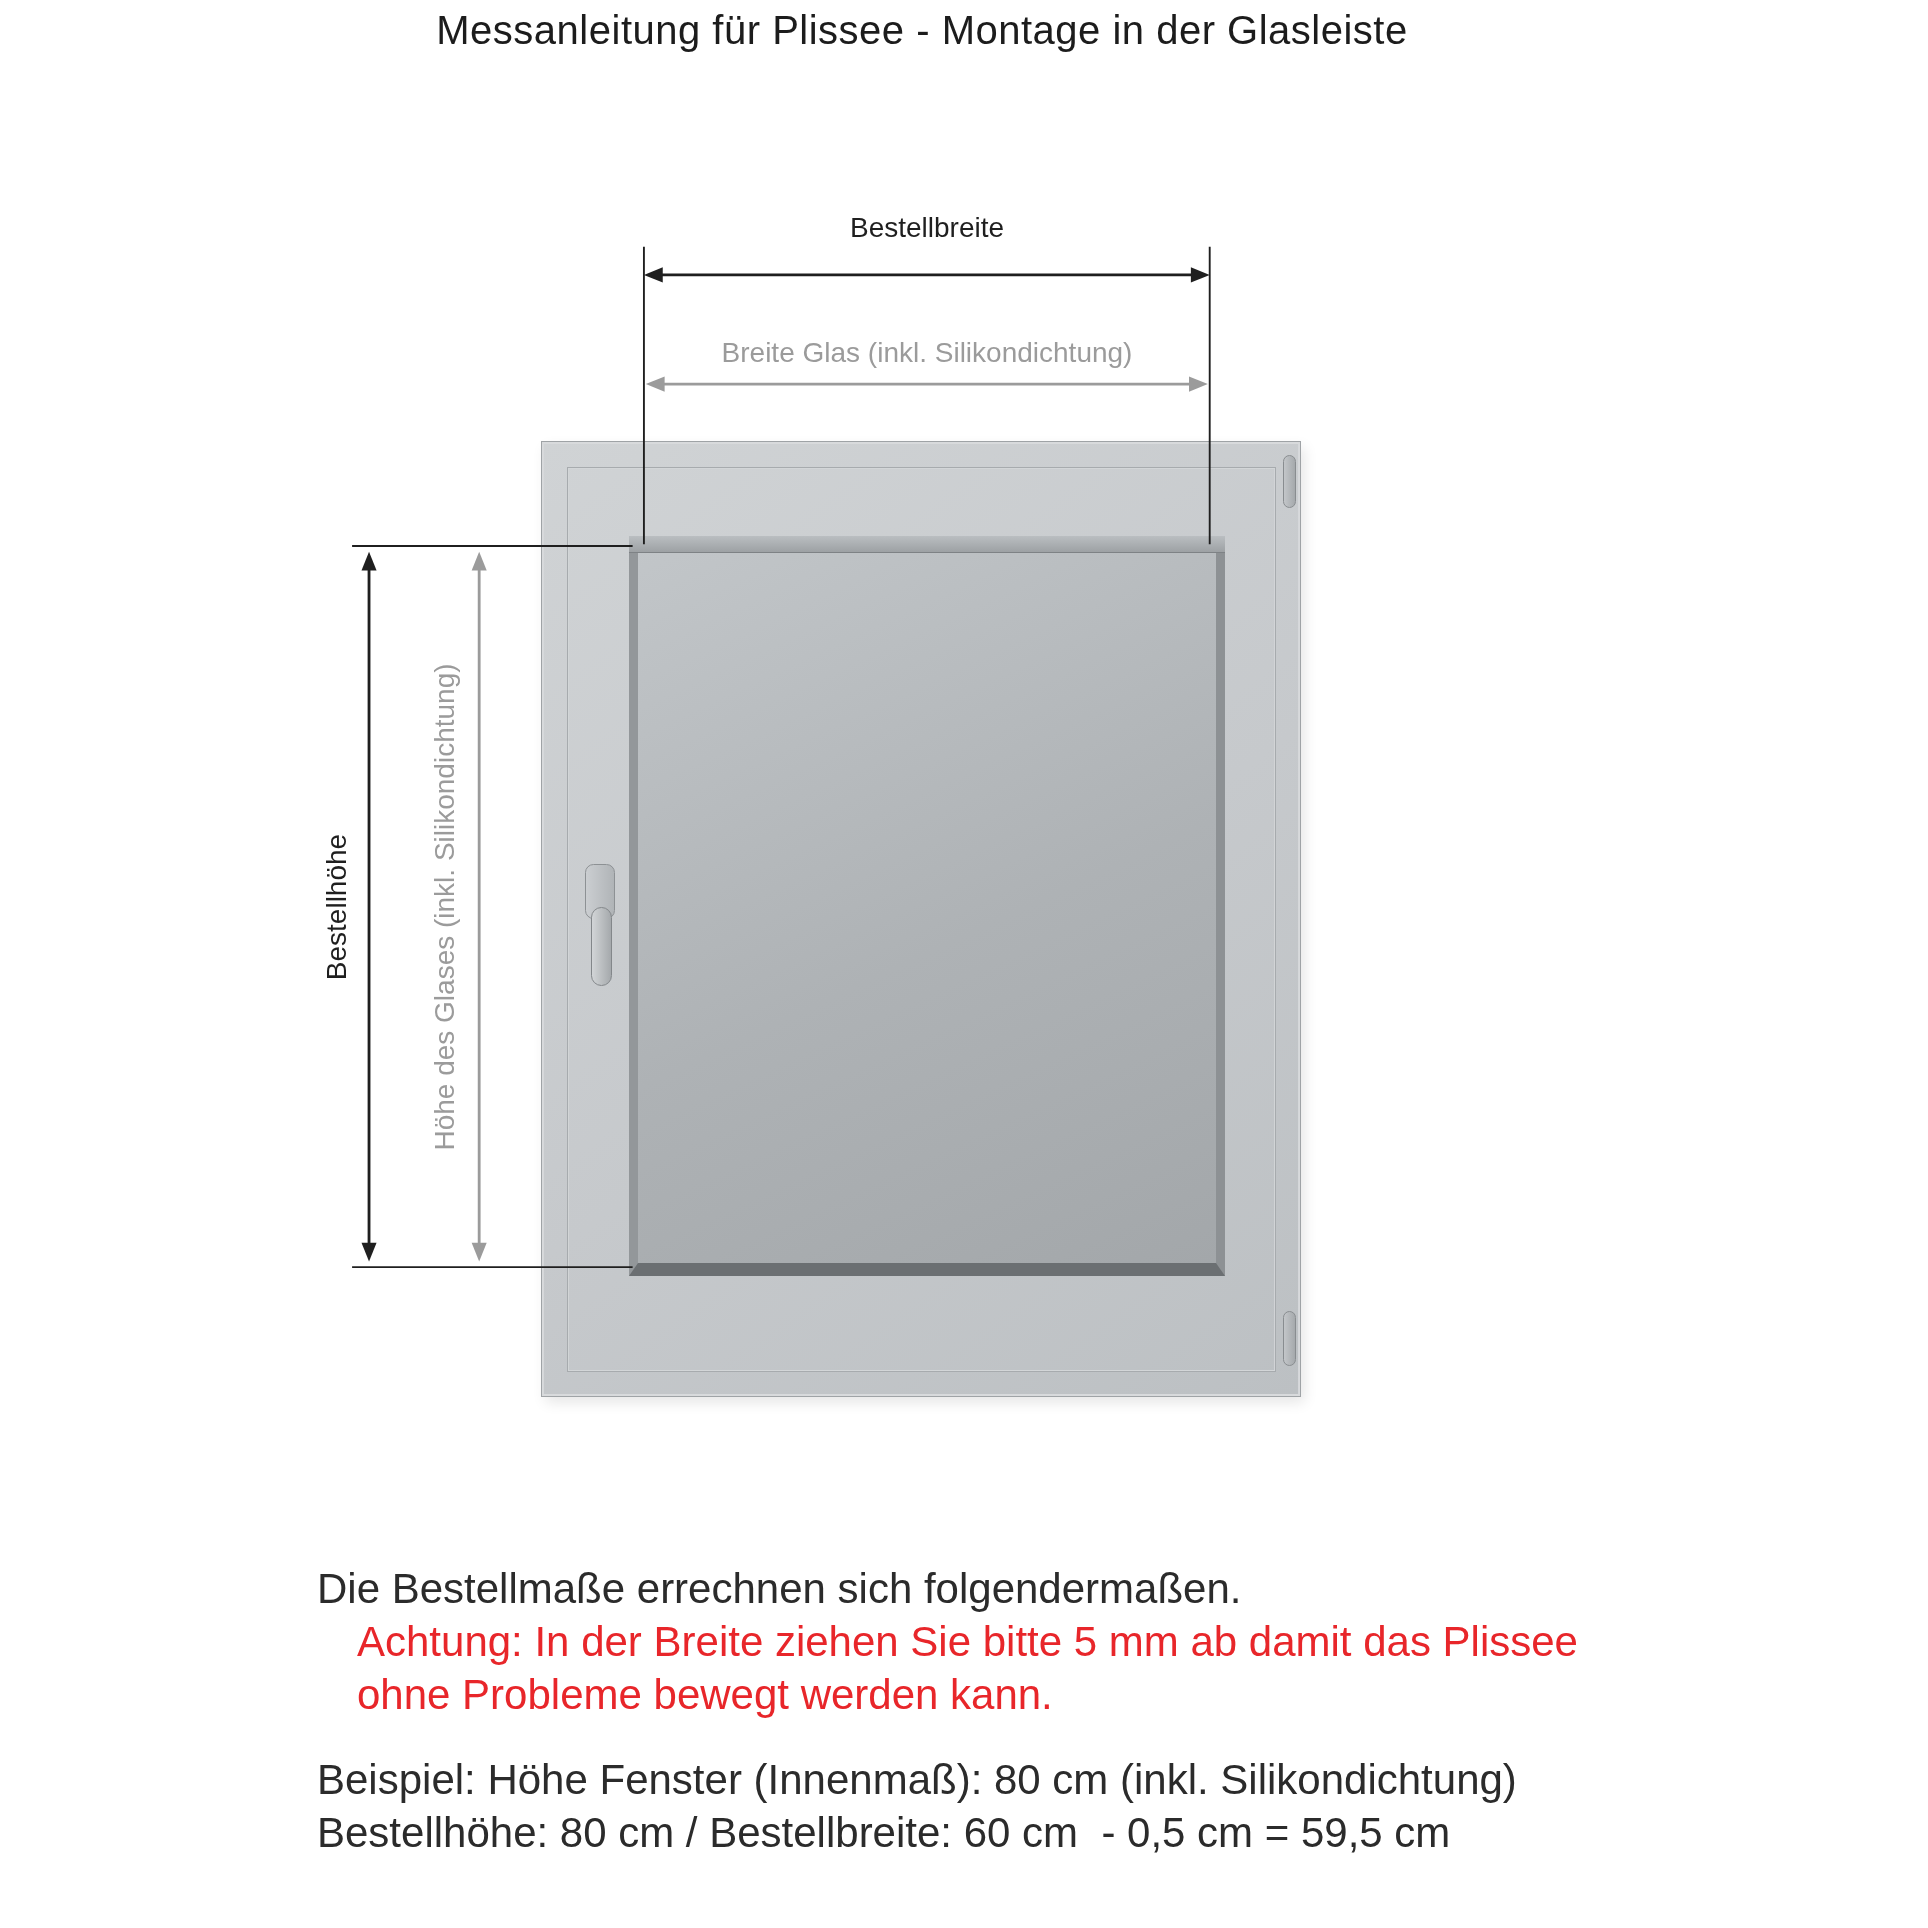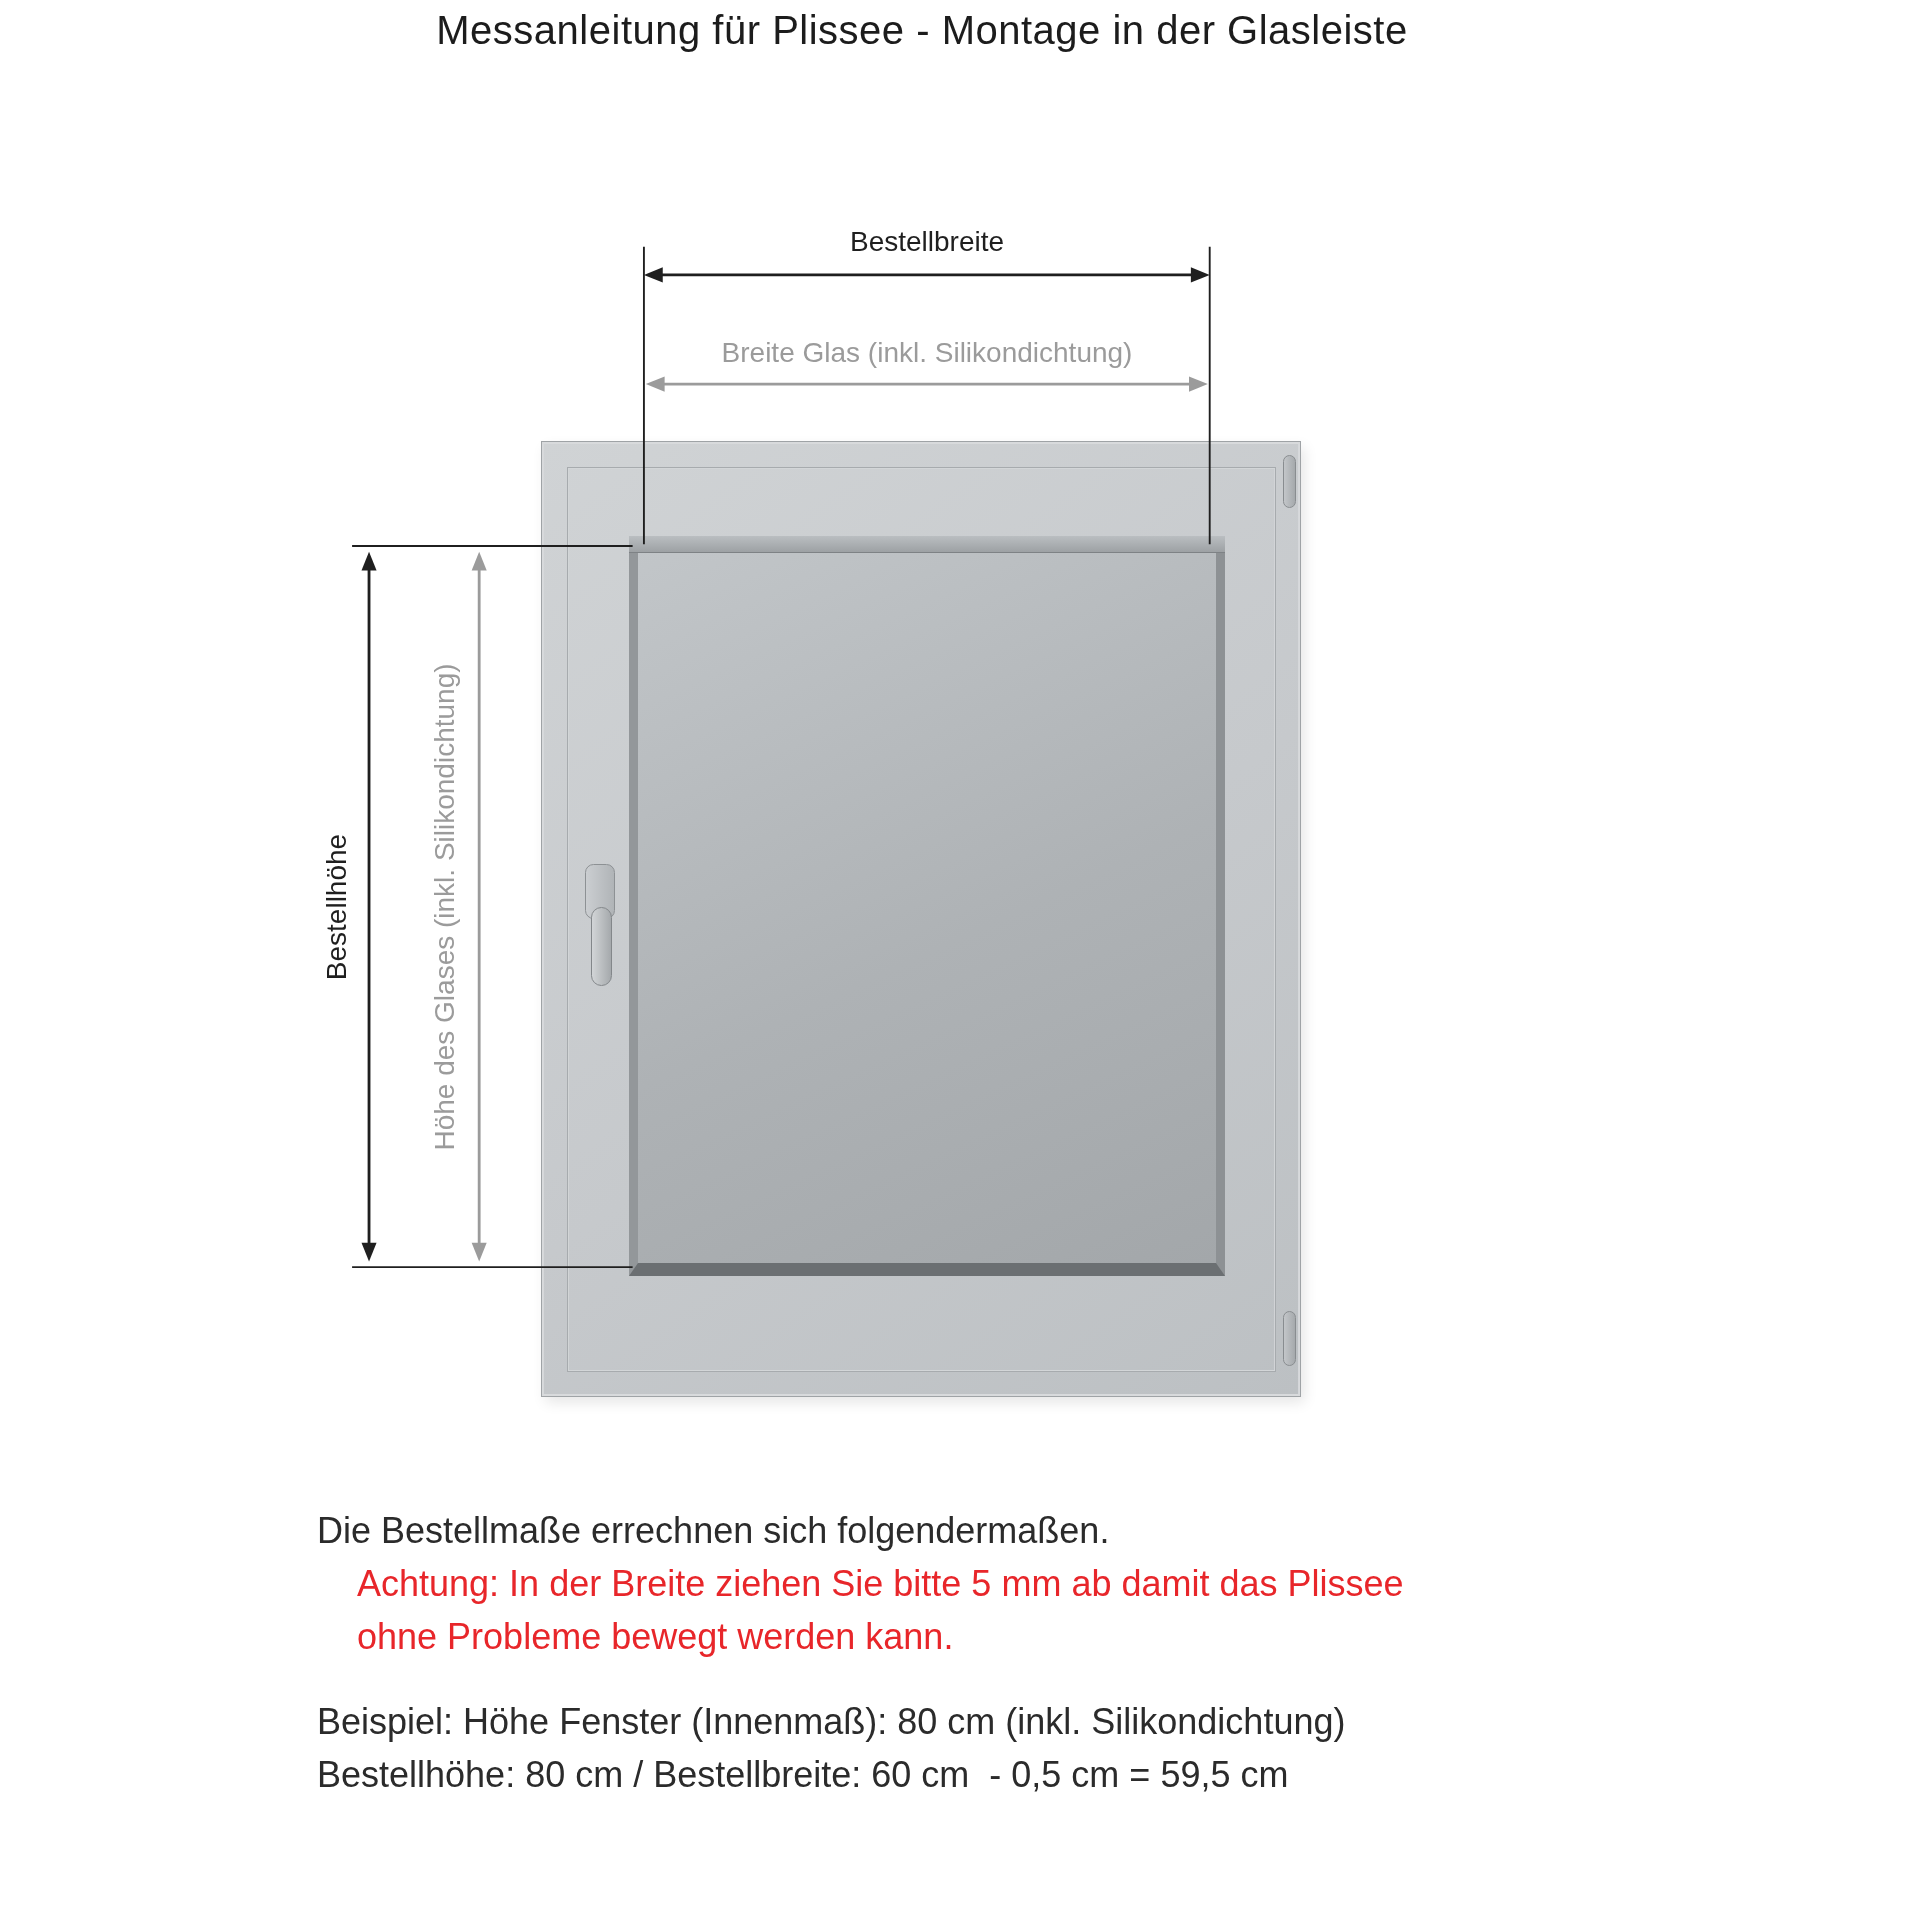--- a/index.html
+++ b/index.html
@@ -61,22 +61,22 @@
   .hinge-bottom{top:869px;height:55px;}
   
   .dims{position:absolute;left:0;top:0;width:1928px;height:1928px;pointer-events:none;}
   .dim-label{position:absolute;font-size:28px;white-space:nowrap;}
   .dim-label.primary{color:var(--color-dimension-primary);}
   .dim-label.secondary{color:var(--color-dimension-secondary);}
   .dim-label.h{transform:translateX(-50%);}
   .dim-label.v{transform:translate(-50%,-50%) rotate(-90deg);}
   
   .instructions{
-    position:absolute;left:317px;top:1504px;width:1469px;
-    font-size:36px;line-height:53px;color:var(--color-text);
+    position:absolute;left:317px;top:1562px;width:1469px;
+    font-size:42px;line-height:53px;color:var(--color-text);
   }
   .instructions div{white-space:pre-wrap;}
   .warning{color:var(--color-warning);margin-left:40px;}
   .spacer{height:32px;}
   .indent{padding-left:153px;}
 </style>
 </head>
 <body>
 
 <div id="canvas">
@@ -112,21 +112,21 @@
 
     <line x1="392" y1="602" x2="392" y2="1324" stroke="#1f1f1f" stroke-width="3"></line>
     <polygon points="392,586 384,606 400,606" fill="#1f1f1f"></polygon>
     <polygon points="392,1340 384,1320 400,1320" fill="#1f1f1f"></polygon>
 
     <line x1="509" y1="602" x2="509" y2="1324" stroke="#9b9b9b" stroke-width="3"></line>
     <polygon points="509,586 501,606 517,606" fill="#9b9b9b"></polygon>
     <polygon points="509,1340 501,1320 517,1320" fill="#9b9b9b"></polygon>
   </svg>
 
-  <div class="dim-label primary h" style="left:927px;top:226px;">Bestellbreite</div>
+  <div class="dim-label primary h" style="left:927px;top:212px;">Bestellbreite</div>
   <div class="dim-label secondary h" style="left:927px;top:337px;">Breite Glas (inkl. Silikondichtung)</div>
   <div class="dim-label primary v" style="left:337px;top:907px;">Bestellhöhe</div>
   <div class="dim-label secondary v" style="left:445px;top:907px;">Höhe des Glases (inkl. Silikondichtung)</div>
 
   <div class="instructions">
     <div>Die Bestellmaße errechnen sich folgendermaßen.</div>
     <div class="warning">Achtung: In der Breite ziehen Sie bitte 5 mm ab damit das Plissee</div>
     <div class="warning">ohne Probleme bewegt werden kann.</div>
     <div class="spacer"></div>
     <div>Beispiel: Höhe Fenster (Innenmaß): 80 cm (inkl. Silikondichtung)</div>

